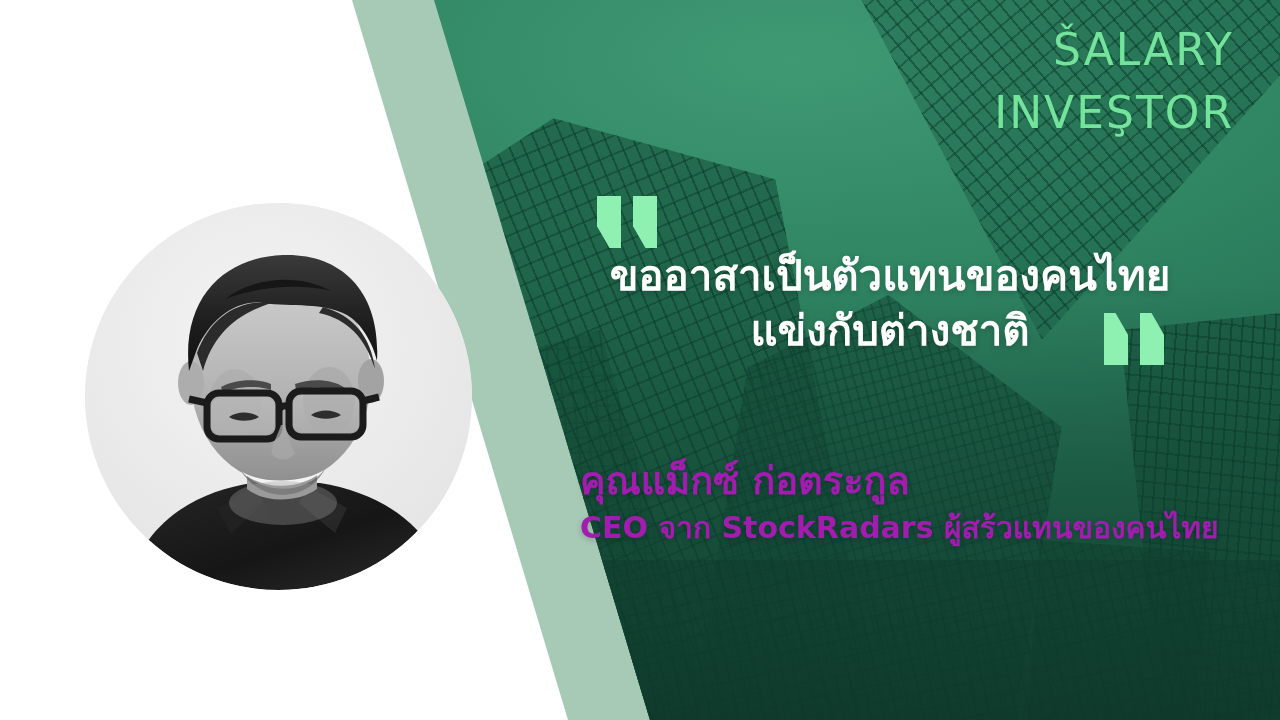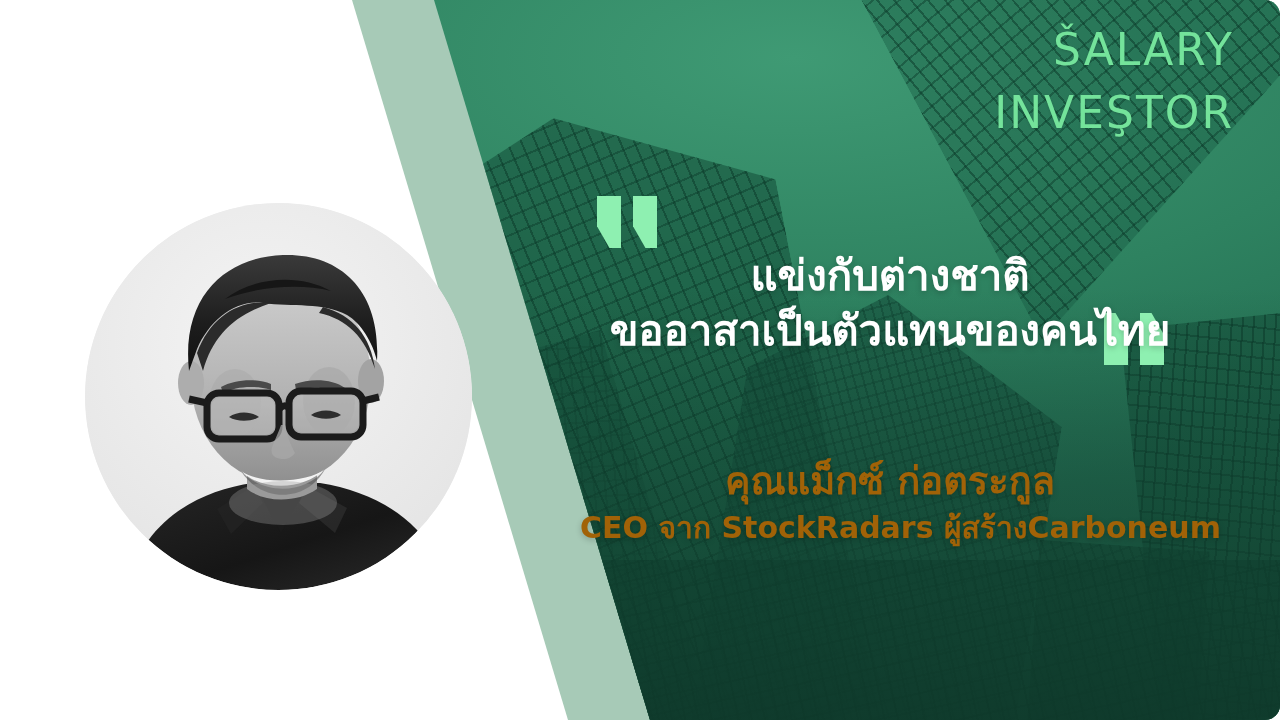--- a/index.html
+++ b/index.html
@@ -7,21 +7,20 @@
   body{
     width:1280px;height:720px;overflow:hidden;
     background:#ffffff;
     font-family:"DejaVu Sans","Liberation Sans",sans-serif;
   }
   #card{
     position:relative;
     width:1280px;height:720px;
     overflow:hidden;
     background:#ffffff;
-    border-radius:15px;
   }
 
   
   .bg-white{
     position:absolute;inset:0;
     background:#ffffff;
   }
 
   
   .bg-band{
@@ -171,22 +170,21 @@
     font-size:42px;
     font-weight:bold;
     line-height:1.32;
     text-shadow:0 2px 6px rgba(0,0,0,.22);
     white-space:nowrap;
   }
 
   .attrib-block{
     position:absolute;
     left:580px;top:458px;width:620px;
-    text-align:center;
-    color:#a16207;
+    color:#a21caf;
   }
   .attrib-name{
     font-size:38px;
     font-weight:bold;
     line-height:1.25;
     text-shadow:0 2px 6px rgba(0,0,0,.22);
     white-space:nowrap;
   }
   .attrib-role{
     font-size:30px;
@@ -304,22 +302,22 @@
   </div>
 
   <div class="qmark q-open">
     <span></span><span></span>
   </div>
   <div class="qmark q-close">
     <span></span><span></span>
   </div>
 
   <div class="quote-block">
+    <div class="quote-line">ขออาสาเป็นตัวแทนของคนไทย</div>
     <div class="quote-line">แข่งกับต่างชาติ</div>
-    <div class="quote-line">ขออาสาเป็นตัวแทนของคนไทย</div>
   </div>
 
   <div class="attrib-block">
     <div class="attrib-name">คุณแม็กซ์ ก่อตระกูล</div>
-    <div class="attrib-role">CEO จาก StockRadars ผู้สร้างCarboneum</div>
+    <div class="attrib-role">CEO จาก StockRadars ผู้สร้วแทนของคนไทย</div>
   </div>
 
 </div>
 
 </body></html>

